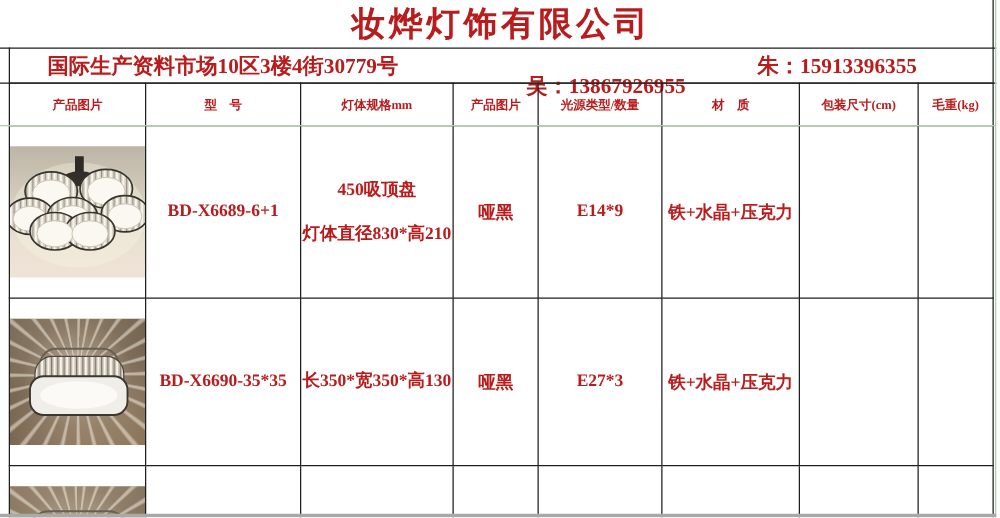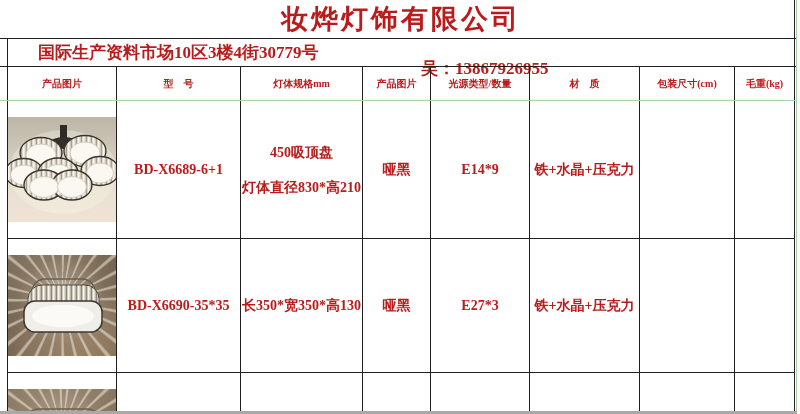--- a/index.html
+++ b/index.html
@@ -56,20 +56,21 @@
   <div class="line" style="left:7px;top:38px;width:1px;height:28px;"></div>
   <div class="line" style="left:794px;top:0;width:1px;height:66px;"></div>
 
   <div class="title-row">
     <div class="title">妆烨灯饰有限公司</div>
   </div>
 
   <div class="info-row">
     <span class="addr">国际生产资料市场10区3楼4街30779号</span>
     <span class="wu">吴：13867926955</span>
+    <span class="zhu">朱：15913396355</span>
   </div>
 
   <table class="sheet">
     <colgroup>
       <col style="width:109px">
         <col style="width:124px">
         <col style="width:122px">
         <col style="width:68px">
       <col style="width:99px">
         <col style="width:110px">

